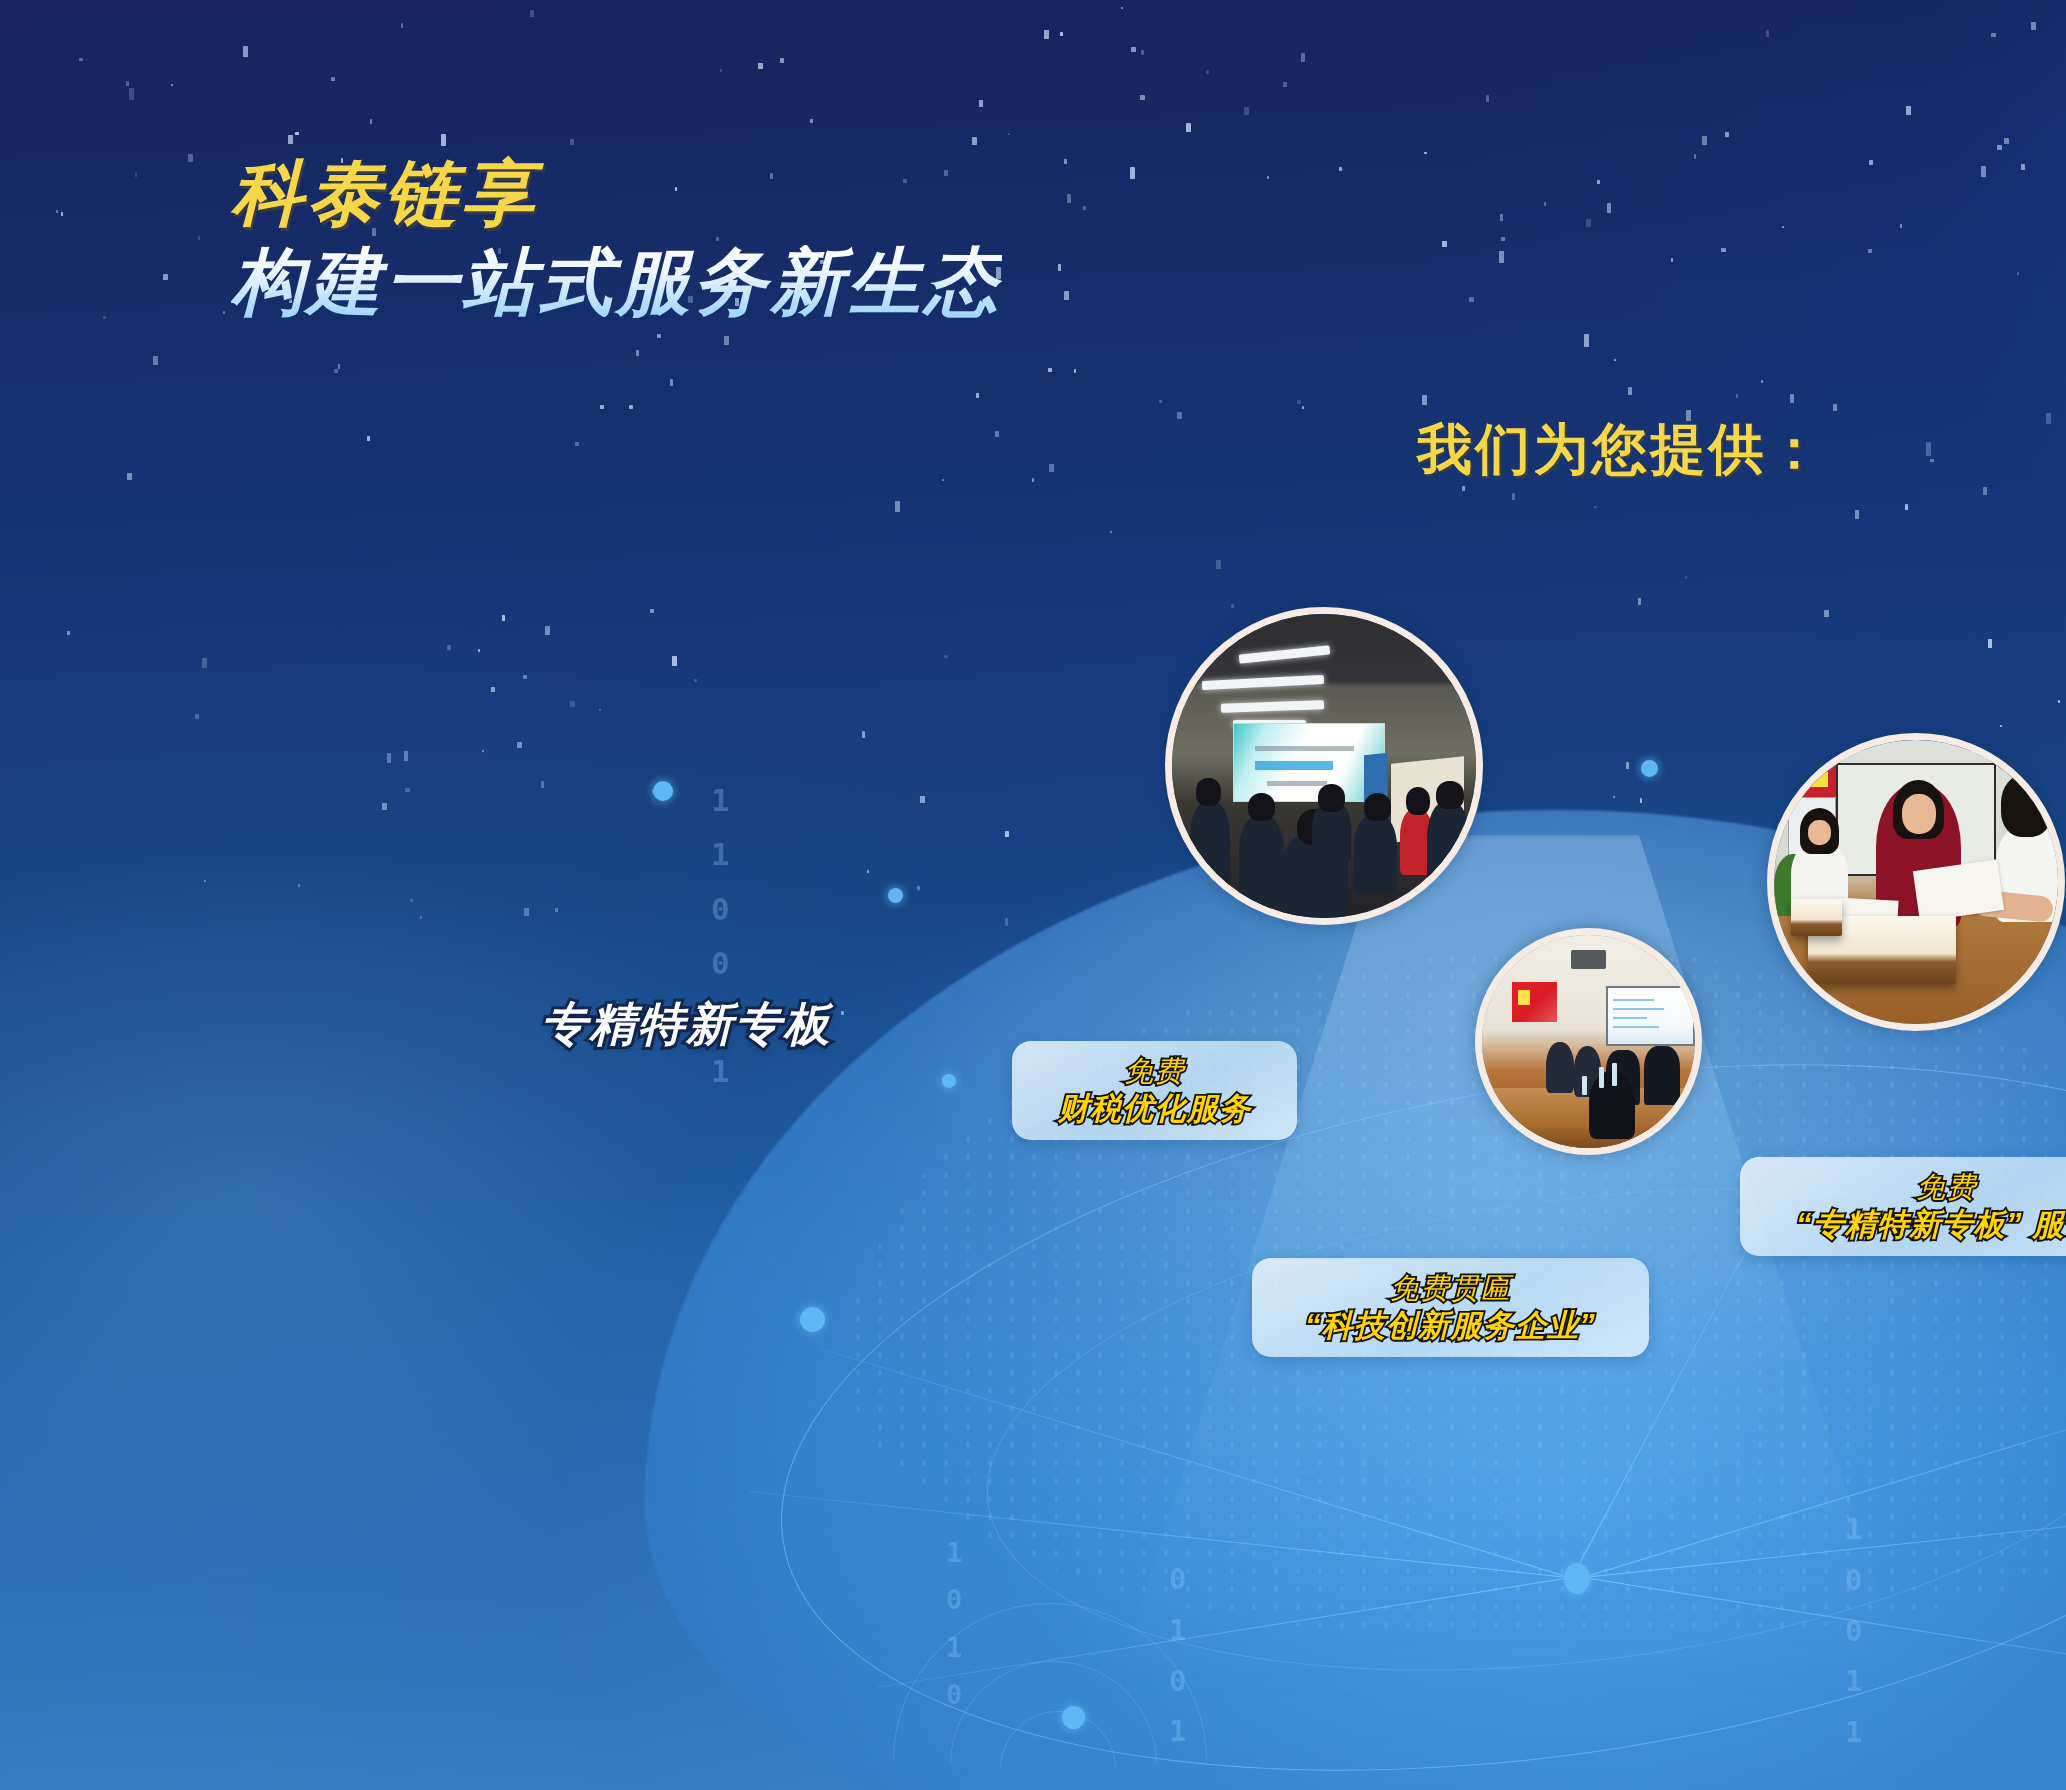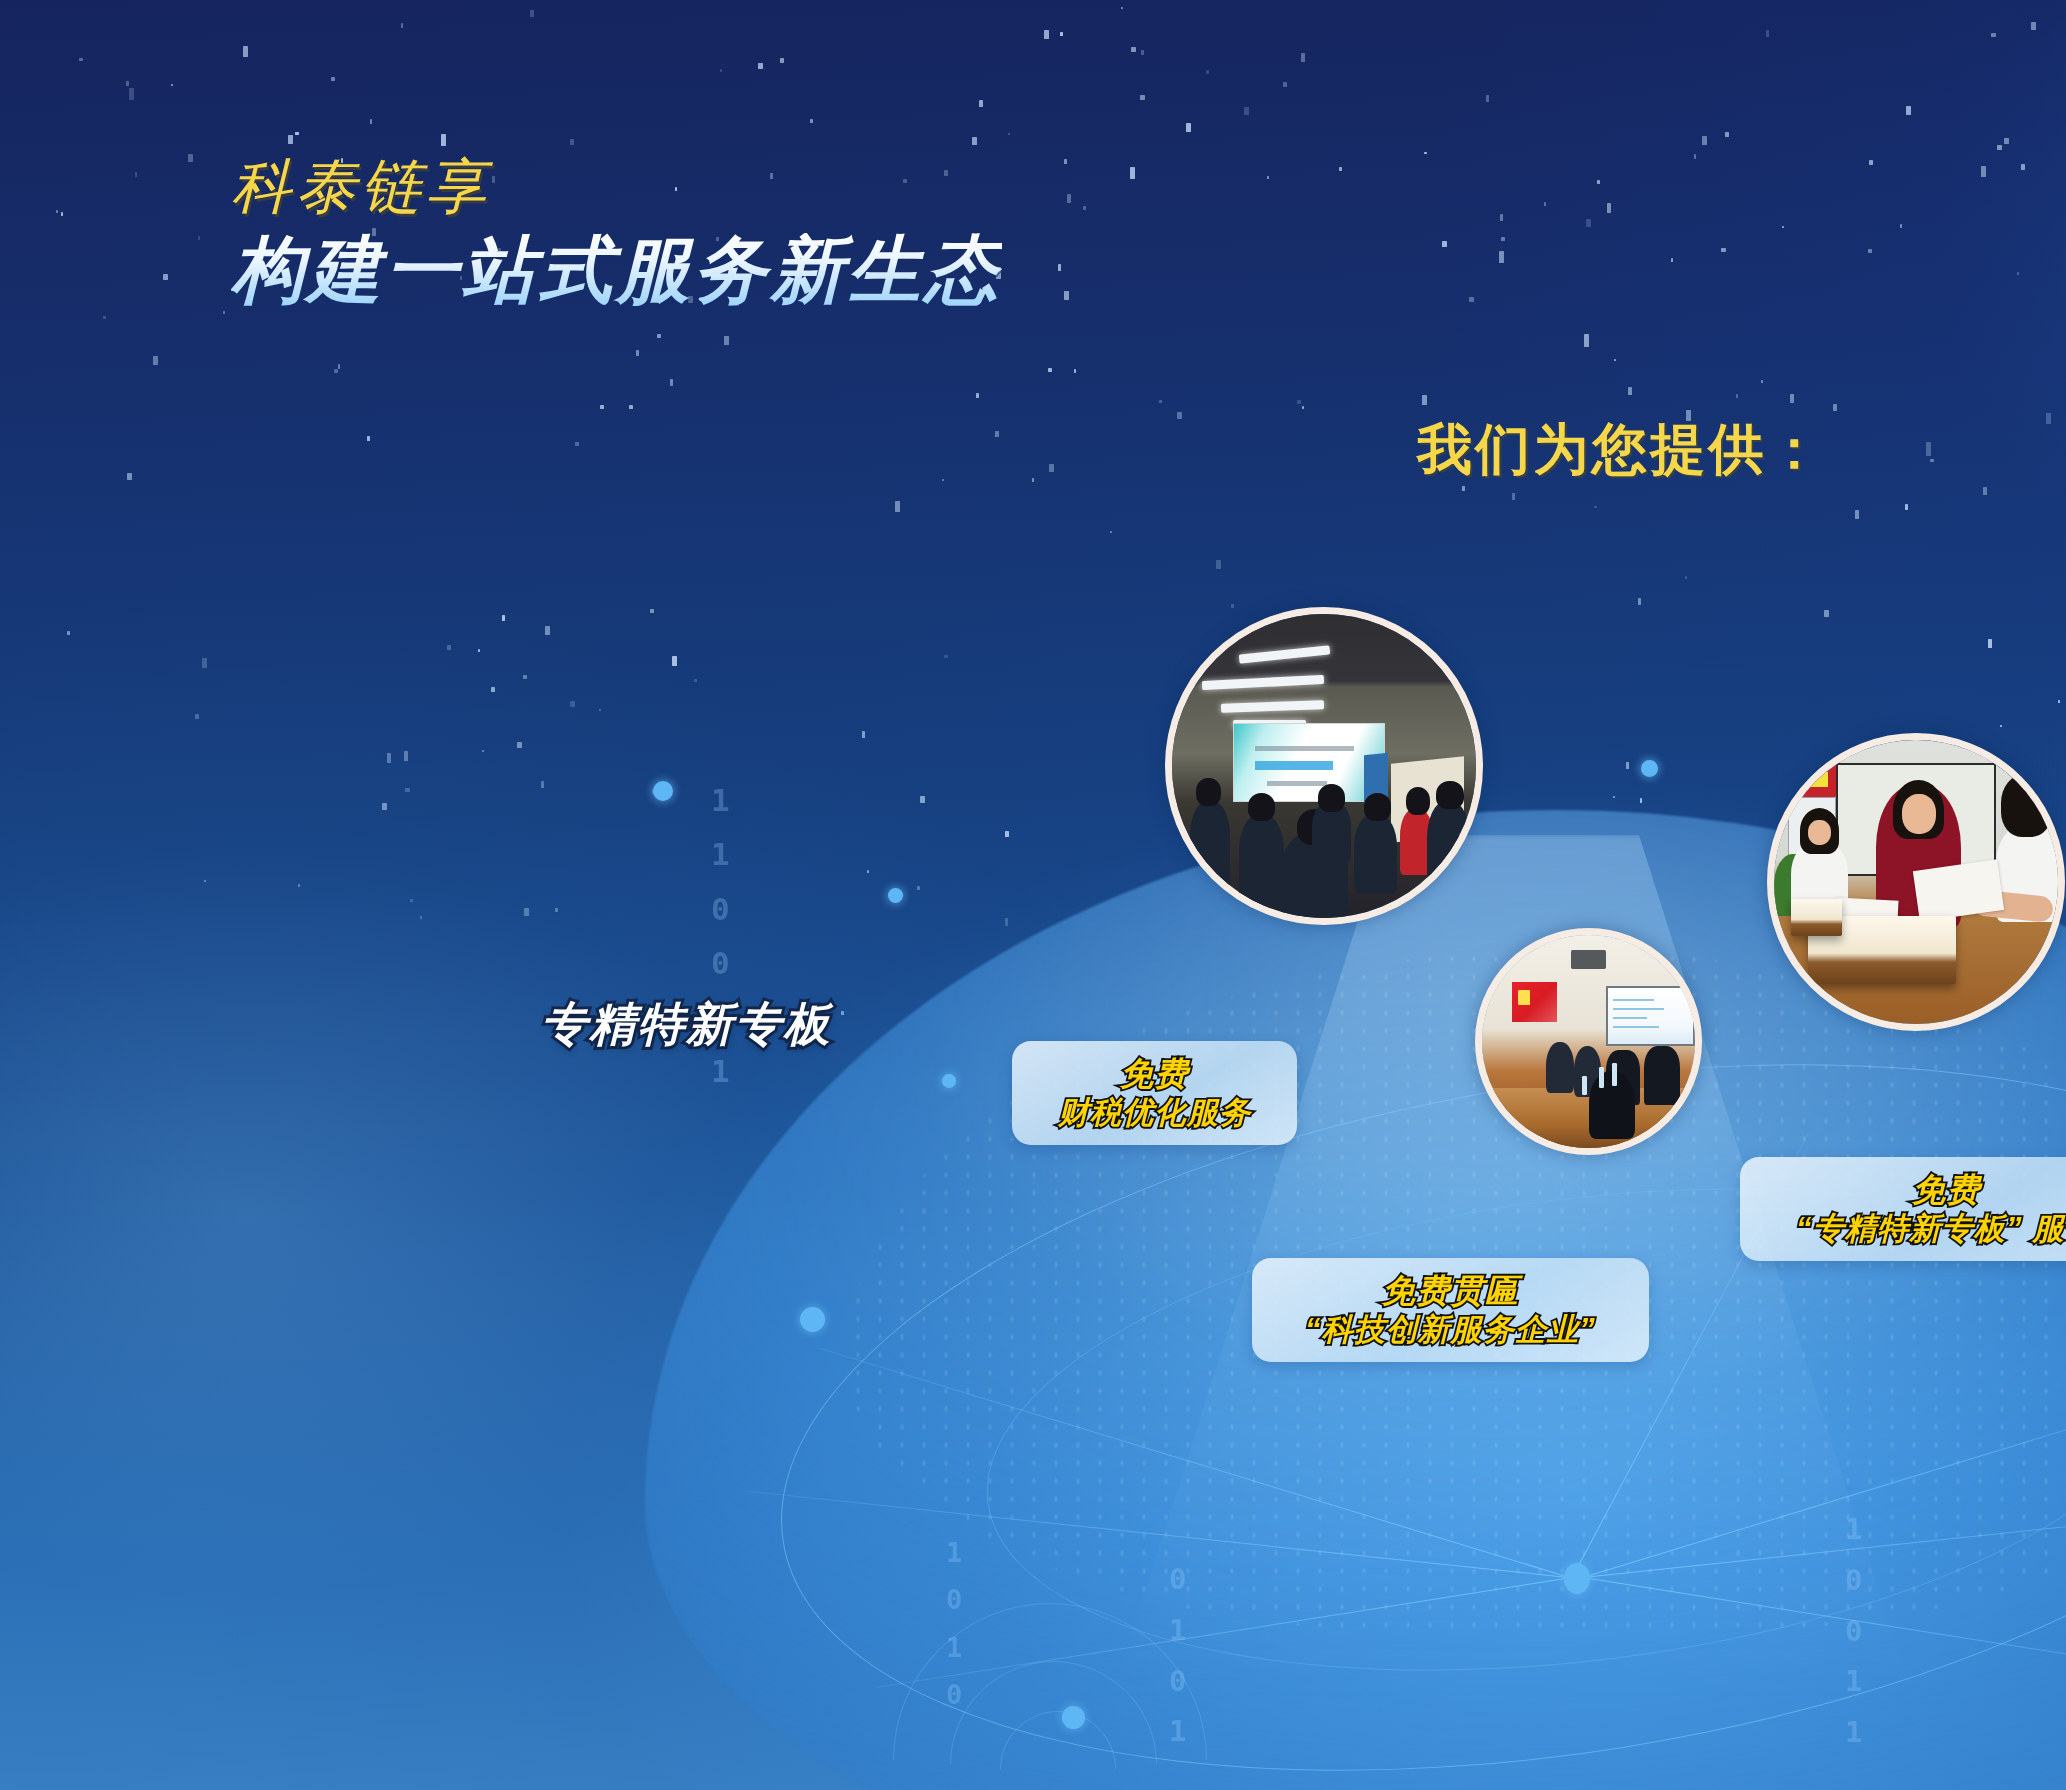--- a/index.html
+++ b/index.html
@@ -48,21 +48,21 @@
     border-bottom-color:transparent; border-left-color:transparent; }
 
   .node { position:absolute; border-radius:50%; background:#5fb6f5;
     box-shadow:0 0 7.4px 2.5px rgba(95,182,245,0.45); }
   .ray { position:absolute; height:1.2px; background:linear-gradient(to right, rgba(120,200,255,0.85), rgba(120,200,255,0.15));
     transform-origin:0 50%; }
 
   
   .headline { position:absolute; left:231px; top:157px; }
   .h-row { display:flex; align-items:flex-end; gap:18px; }
-  .h-main { font-size:60px; font-weight:400; color:#f7d74a; letter-spacing:5px;
+  .h-main { font-size:72px; font-weight:700; color:#f7d74a; letter-spacing:5px;
     line-height:1.0; font-style:italic; text-shadow:2.1px 2.5px 0 rgba(110,90,10,0.38); }
   .h-en { font-size:40px; font-weight:900; font-style:italic; color:#eef4fb;
     letter-spacing:0.8px; padding-bottom:10px; text-shadow:1.2px 1.2px 0 rgba(20,50,110,0.5); }
   .h-sub { margin-top:15.7px; font-size:73px; font-weight:900; font-style:italic;
     letter-spacing:4.1px; line-height:1.0;
     background:linear-gradient(180deg,#ffffff 0%,#eaf5ff 38%,#9fd4fb 100%);
     -webkit-background-clip:text; background-clip:text; color:transparent;
     filter:drop-shadow(1.7px 2.5px 0 rgba(18,48,108,0.55)); }
 
   .provide { position:absolute; left:1417px; top:413px; font-size:55px; font-weight:900;
@@ -118,21 +118,21 @@
   .ph3 .chair { position:absolute; background:#141821; border-radius:36% 36% 8% 8%; }
   .ph3 .pers { position:absolute; background:#222a38; border-radius:46% 46% 14% 14%; }
   .ph3 .table { position:absolute; left:0; bottom:0; width:100%; height:28%;
     background:linear-gradient(180deg,#c58d52 0%,#a96c2e 60%,#7d4a1f 100%); }
   .ph3 .bottle { position:absolute; width:5px; background:#cfe6f4; border-radius:1.2px; }
 
   
   .badge { position:absolute; border-radius:19px; padding:14px 23px;
     background:linear-gradient(150deg, rgba(232,243,252,0.88) 0%, rgba(205,230,248,0.80) 55%, rgba(226,241,252,0.86) 100%);
     box-shadow:0 4.1px 14px rgba(10,50,110,0.22); text-align:center; }
-  .badge .l1 { font-size:33px; font-weight:700; font-style:italic; color:#ffd400; letter-spacing:1.2px;
+  .badge .l1 { font-size:29px; font-weight:400; font-style:italic; color:#ffd400; letter-spacing:1.2px;
     -webkit-text-stroke:3.7px #111; paint-order:stroke fill; line-height:1.15; }
   .badge .l2 { font-size:31px; font-weight:900; font-style:italic; color:#ffd400; letter-spacing:1.2px;
     -webkit-text-stroke:3.7px #111; paint-order:stroke fill; line-height:1.15; margin-top:2.5px; }
 
   
   .svc { position:absolute; font-size:46px; font-weight:900; font-style:italic;
     color:#ffffff; letter-spacing:2.5px; white-space:nowrap;
     -webkit-text-stroke:5.8px #14294f; paint-order:stroke fill;
     text-shadow:0 2.5px 7.4px rgba(5,25,60,0.45); }
   .svc.big { font-size:50px; }

